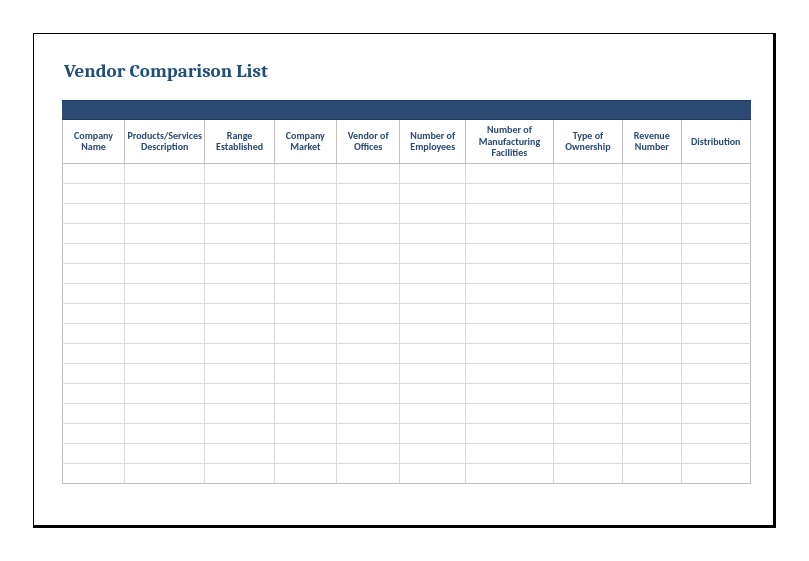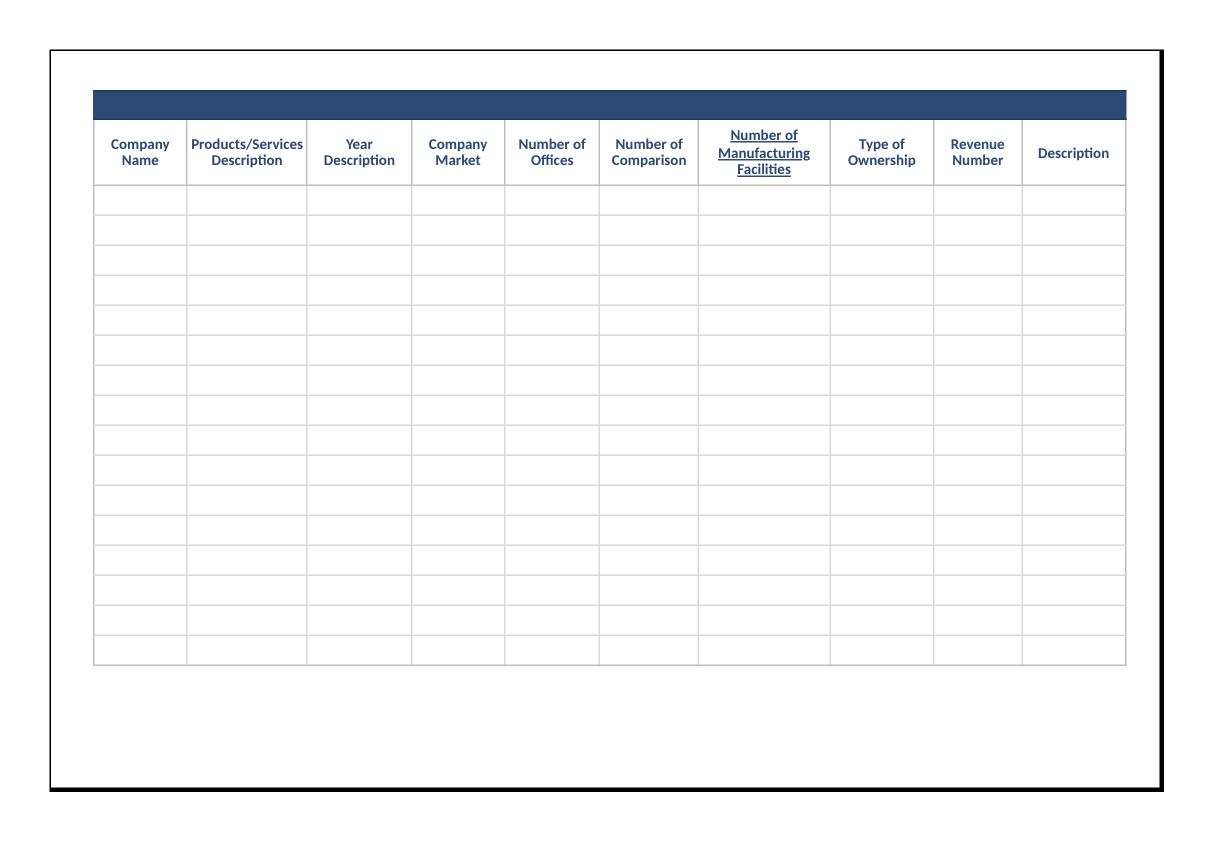--- a/index.html
+++ b/index.html
@@ -83,45 +83,46 @@
     }
     tbody tr:last-child td {
       border-bottom: 1px solid #bfbfbf;
     }
     .col-0 { width: 8.5%; }
     .col-1 { width: 11%; }
     .col-2 { width: 9.5%; }
     .col-3 { width: 8.5%; }
     .col-4 { width: 8.7%; }
     .col-5 { width: 9%; }
-    .col-6 { width: 12%; text-decoration: underline; }
+    .col-6 { width: 12%; }
     .col-7 { width: 9.5%; text-align: center; }
     .col-8 { width: 8%; }
     .col-9 { width: 9.5%; }
   </style>
 </head>
 <body>
 
 <div class="page">
+  <div class="title">Vendor Comparison List</div>
 
   <div class="table-container">
     <div class="blue-band"></div>
     <table>
       <thead>
         <tr>
           <th class="col-0">Company Name</th>
           <th class="col-1">Products/Services Description</th>
-          <th class="col-2">Year Description</th>
+          <th class="col-2">Range Established</th>
           <th class="col-3">Company Market</th>
-          <th class="col-4">Number of Offices</th>
-          <th class="col-5">Number of Comparison</th>
+          <th class="col-4">Vendor of Offices</th>
+          <th class="col-5">Number of Employees</th>
           <th class="col-6">Number of Manufacturing Facilities</th>
           <th class="col-7">Type of Ownership</th>
           <th class="col-8">Revenue Number</th>
-          <th class="col-9">Description</th>
+          <th class="col-9">Distribution</th>
         </tr>
       </thead>
       <tbody id="table-body">
       <tr>
             <td class="col-0"></td>
             <td class="col-1"></td>
             <td class="col-2"></td>
             <td class="col-3"></td>
             <td class="col-4"></td>
             <td class="col-5"></td>

